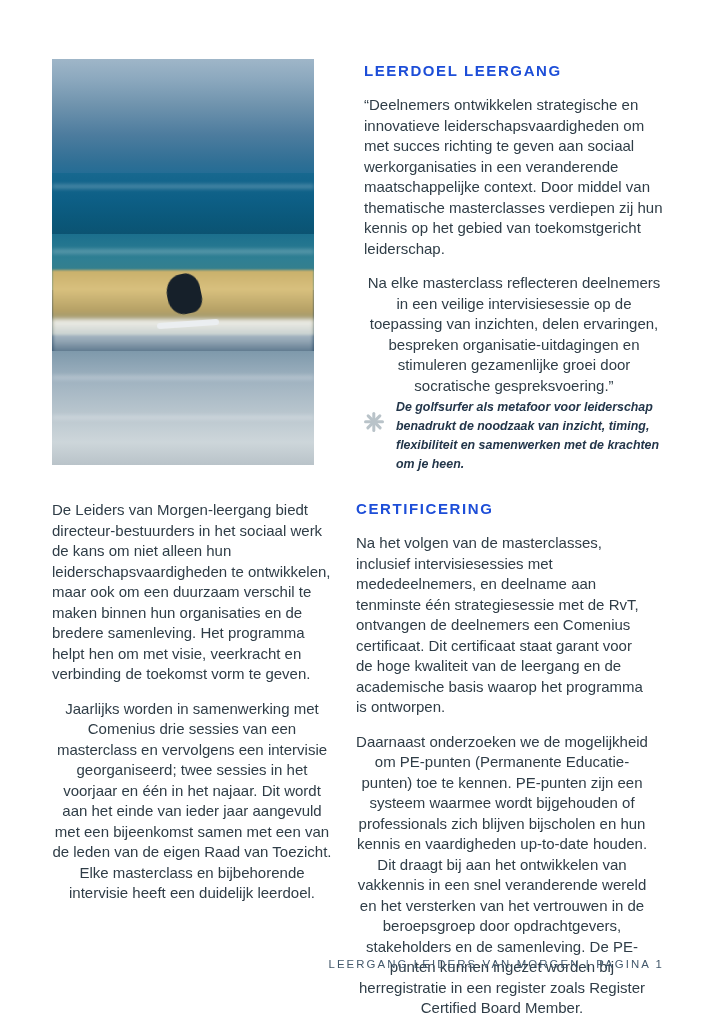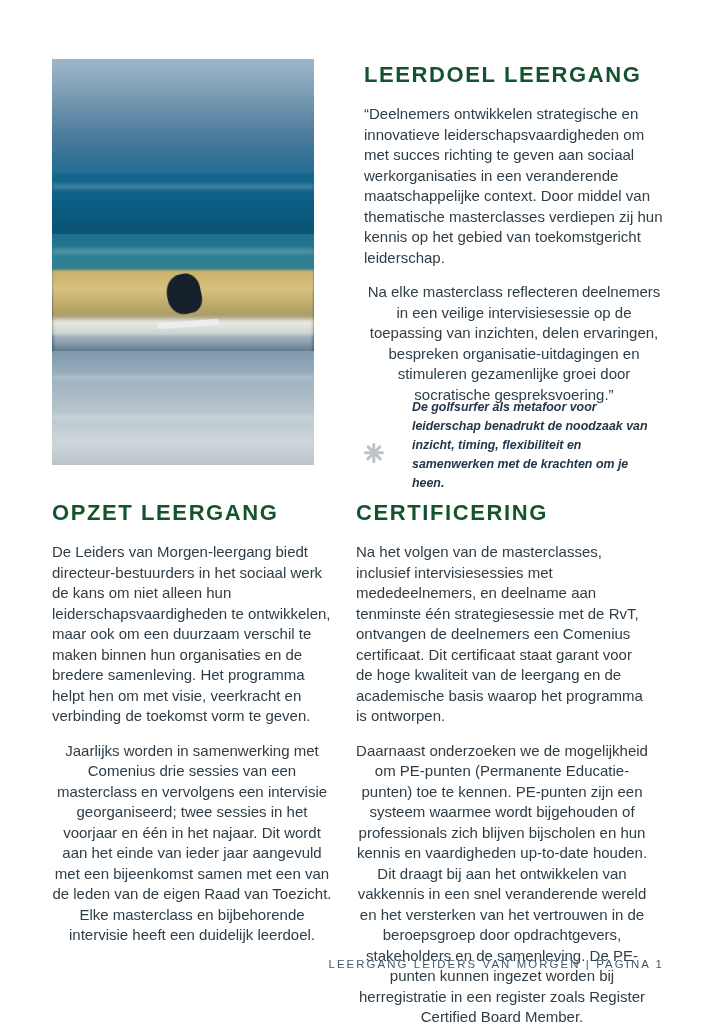--- a/index.html
+++ b/index.html
@@ -101,46 +101,46 @@
     width: 280px;
   }
   .col-right-bottom {
     position: absolute;
     left: 356px;
     top: 500px;
     width: 292px;
   }
 
   h2.section-title {
-    font-size: 22px;
+    font-size: 15px;
     letter-spacing: 1.6px;
     font-weight: 700;
-    color: #14532d;
+    color: #1d4ed8;
     margin: 0 0 16px 0;
     text-transform: uppercase;
   }
 
   p.body {
     font-size: 15px;
     line-height: 20.5px;
     color: #2f3d47;
     margin: 0 0 14px 0;
     font-weight: 400;
   }
   p.body:last-child { margin-bottom: 0; text-align: center; }
 
   
   .pullquote {
     position: absolute;
     left: 364px;
     top: 398px;
     width: 300px;
     display: flex;
-    align-items: center;
-    gap: 28px;
+    align-items: flex-start;
+    gap: 12px;
   }
   .asterisk-icon {
     flex: 0 0 auto;
     width: 20px;
     height: 20px;
     margin-top: 14px;
     position: relative;
   }
   .asterisk-icon span {
     position: absolute;
@@ -207,21 +207,20 @@
     <div class="asterisk-icon">
       <span></span>
         <span></span>
         <span></span>
         <span></span>
     </div>
     <div class="pullquote-text">De golfsurfer als metafoor voor leiderschap benadrukt de noodzaak van inzicht, timing, flexibiliteit en samenwerken met de krachten om je heen.</div>
   </div>
 
   <div class="col-left-bottom">
-    <h2 class="section-title">OPZET LEERGANG</h2>
     <p class="body">De Leiders van Morgen-leergang biedt directeur-bestuurders in het sociaal werk de kans om niet alleen hun leiderschapsvaardigheden te ontwikkelen, maar ook om een duurzaam verschil te maken binnen hun organisaties en de bredere samenleving. Het programma helpt hen om met visie, veerkracht en verbinding de toekomst vorm te geven.</p>
     <p class="body">Jaarlijks worden in samenwerking met Comenius drie sessies van een masterclass en vervolgens een intervisie georganiseerd; twee sessies in het voorjaar en één in het najaar. Dit wordt aan het einde van ieder jaar aangevuld met een bijeenkomst samen met een van de leden van de eigen Raad van Toezicht. Elke masterclass en bijbehorende intervisie heeft een duidelijk leerdoel.</p>
   </div>
 
   <div class="col-right-bottom">
     <h2 class="section-title">CERTIFICERING</h2>
     <p class="body">Na het volgen van de masterclasses, inclusief intervisiesessies met mededeelnemers, en deelname aan tenminste één strategiesessie met de RvT, ontvangen de deelnemers een Comenius certificaat. Dit certificaat staat garant voor de hoge kwaliteit van de leergang en de academische basis waarop het programma is ontworpen.</p>
     <p class="body">Daarnaast onderzoeken we de mogelijkheid om PE-punten (Permanente Educatie-punten) toe te kennen. PE-punten zijn een systeem waarmee wordt bijgehouden of professionals zich blijven bijscholen en hun kennis en vaardigheden up-to-date houden. Dit draagt bij aan het ontwikkelen van vakkennis in een snel veranderende wereld en het versterken van het vertrouwen in de beroepsgroep door opdrachtgevers, stakeholders en de samenleving. De PE-punten kunnen ingezet worden bij herregistratie in een register zoals Register Certified Board Member.</p>
   </div>
 

